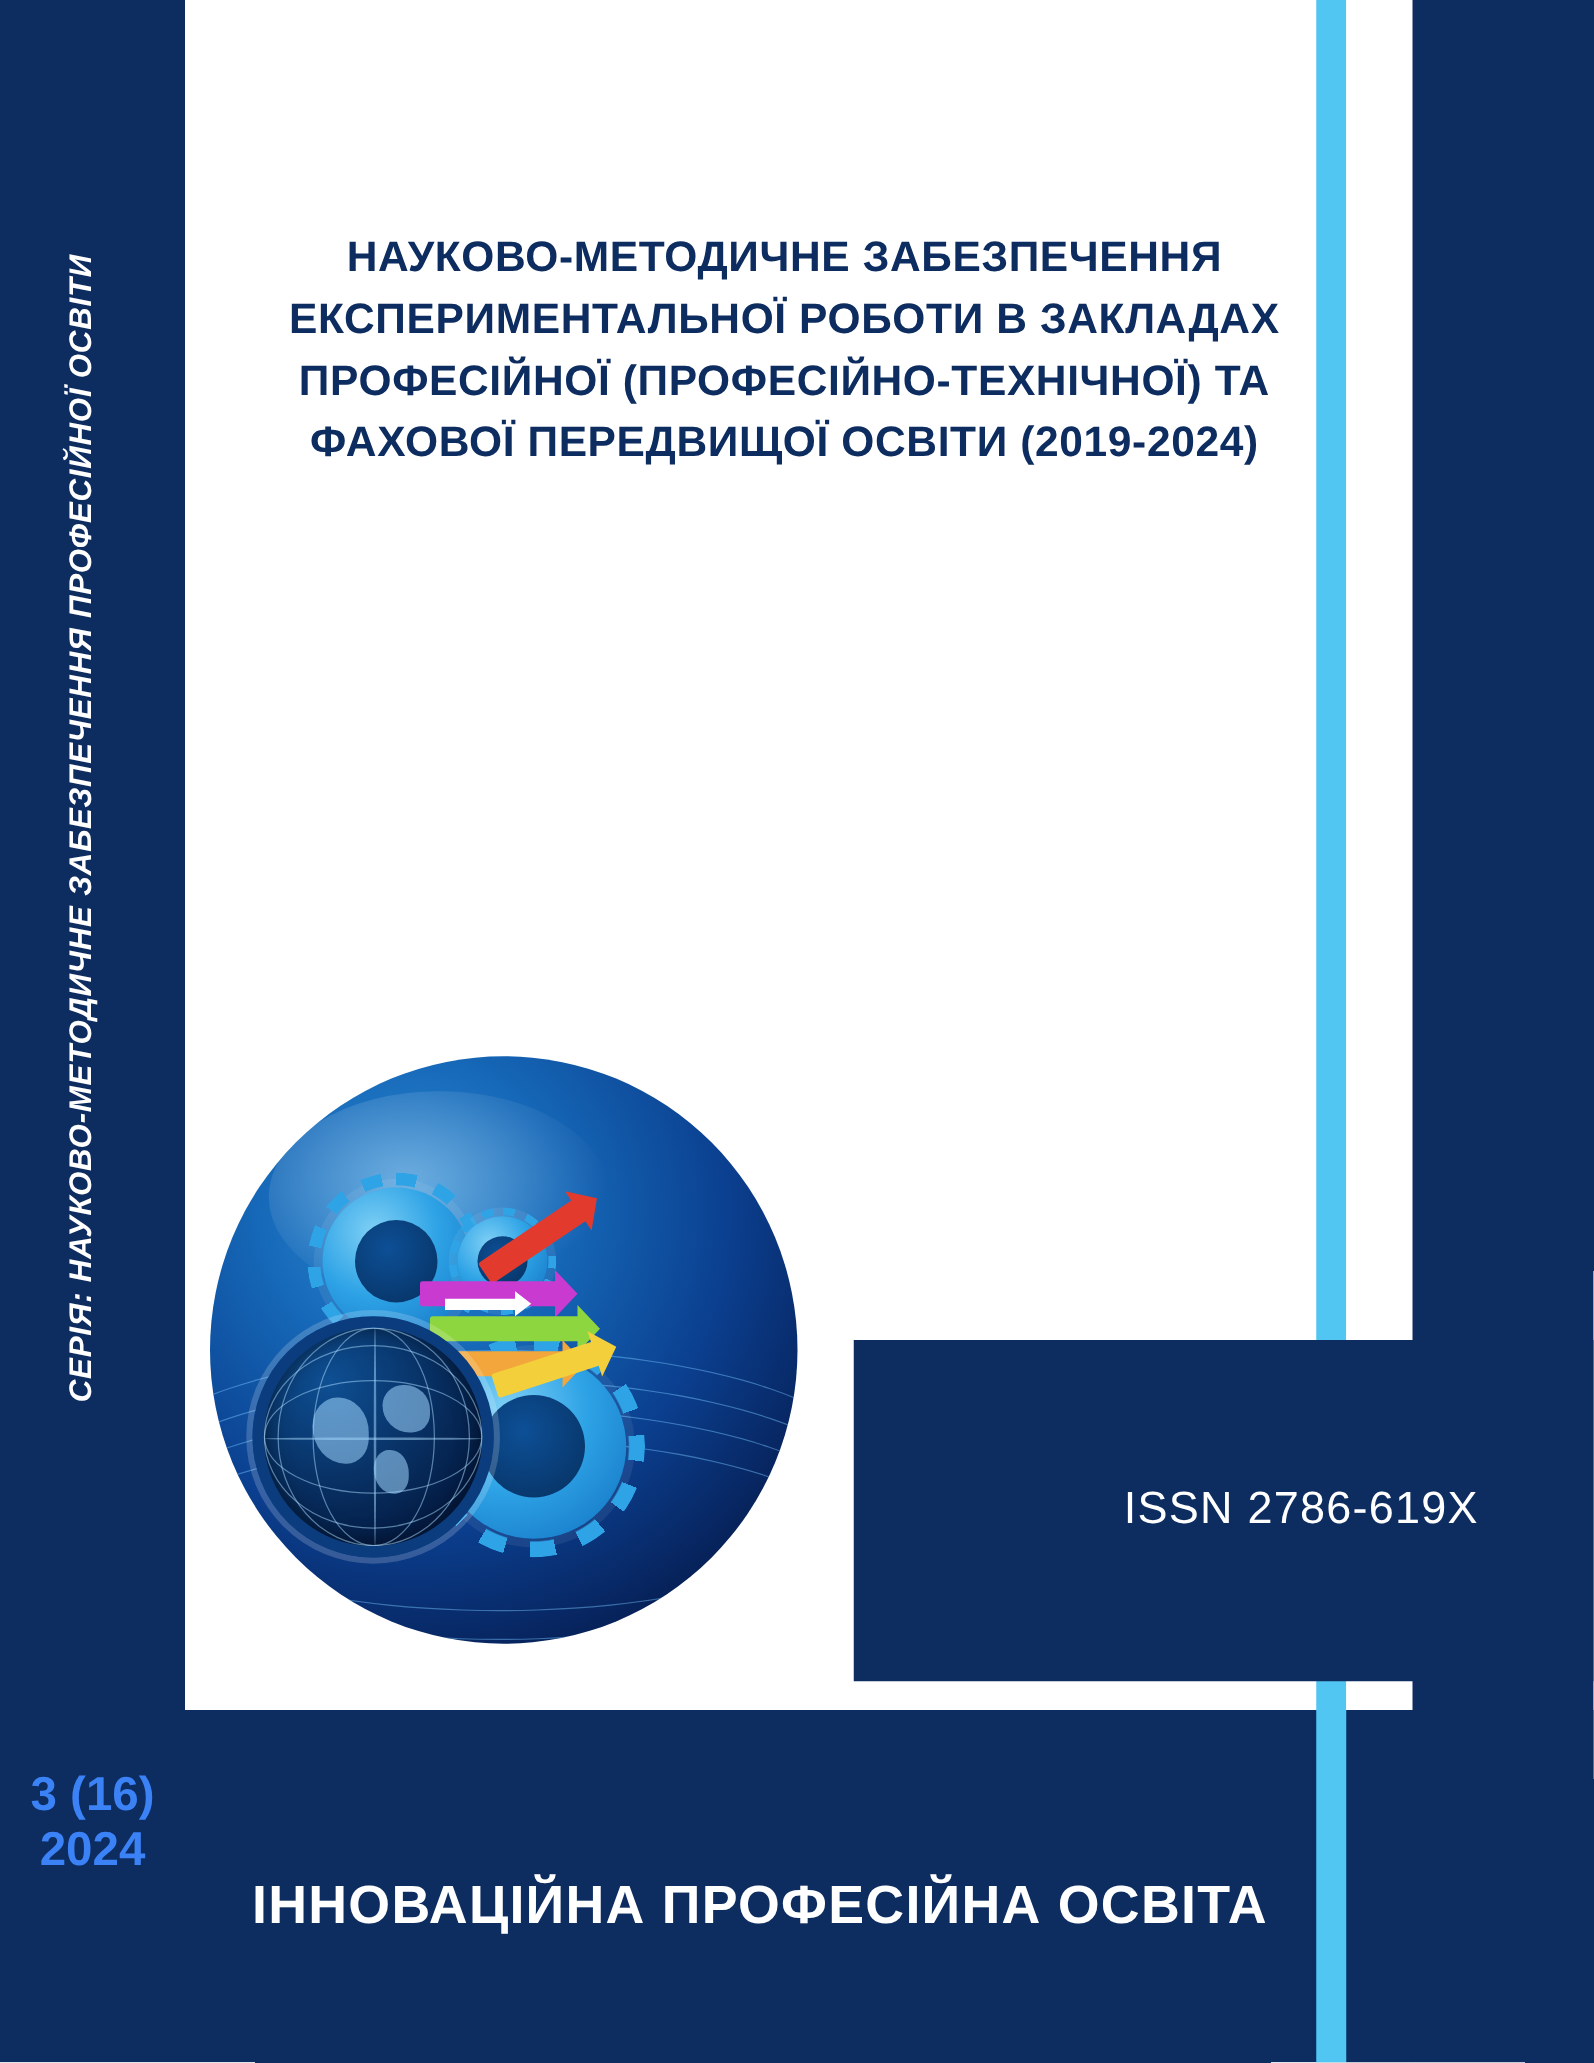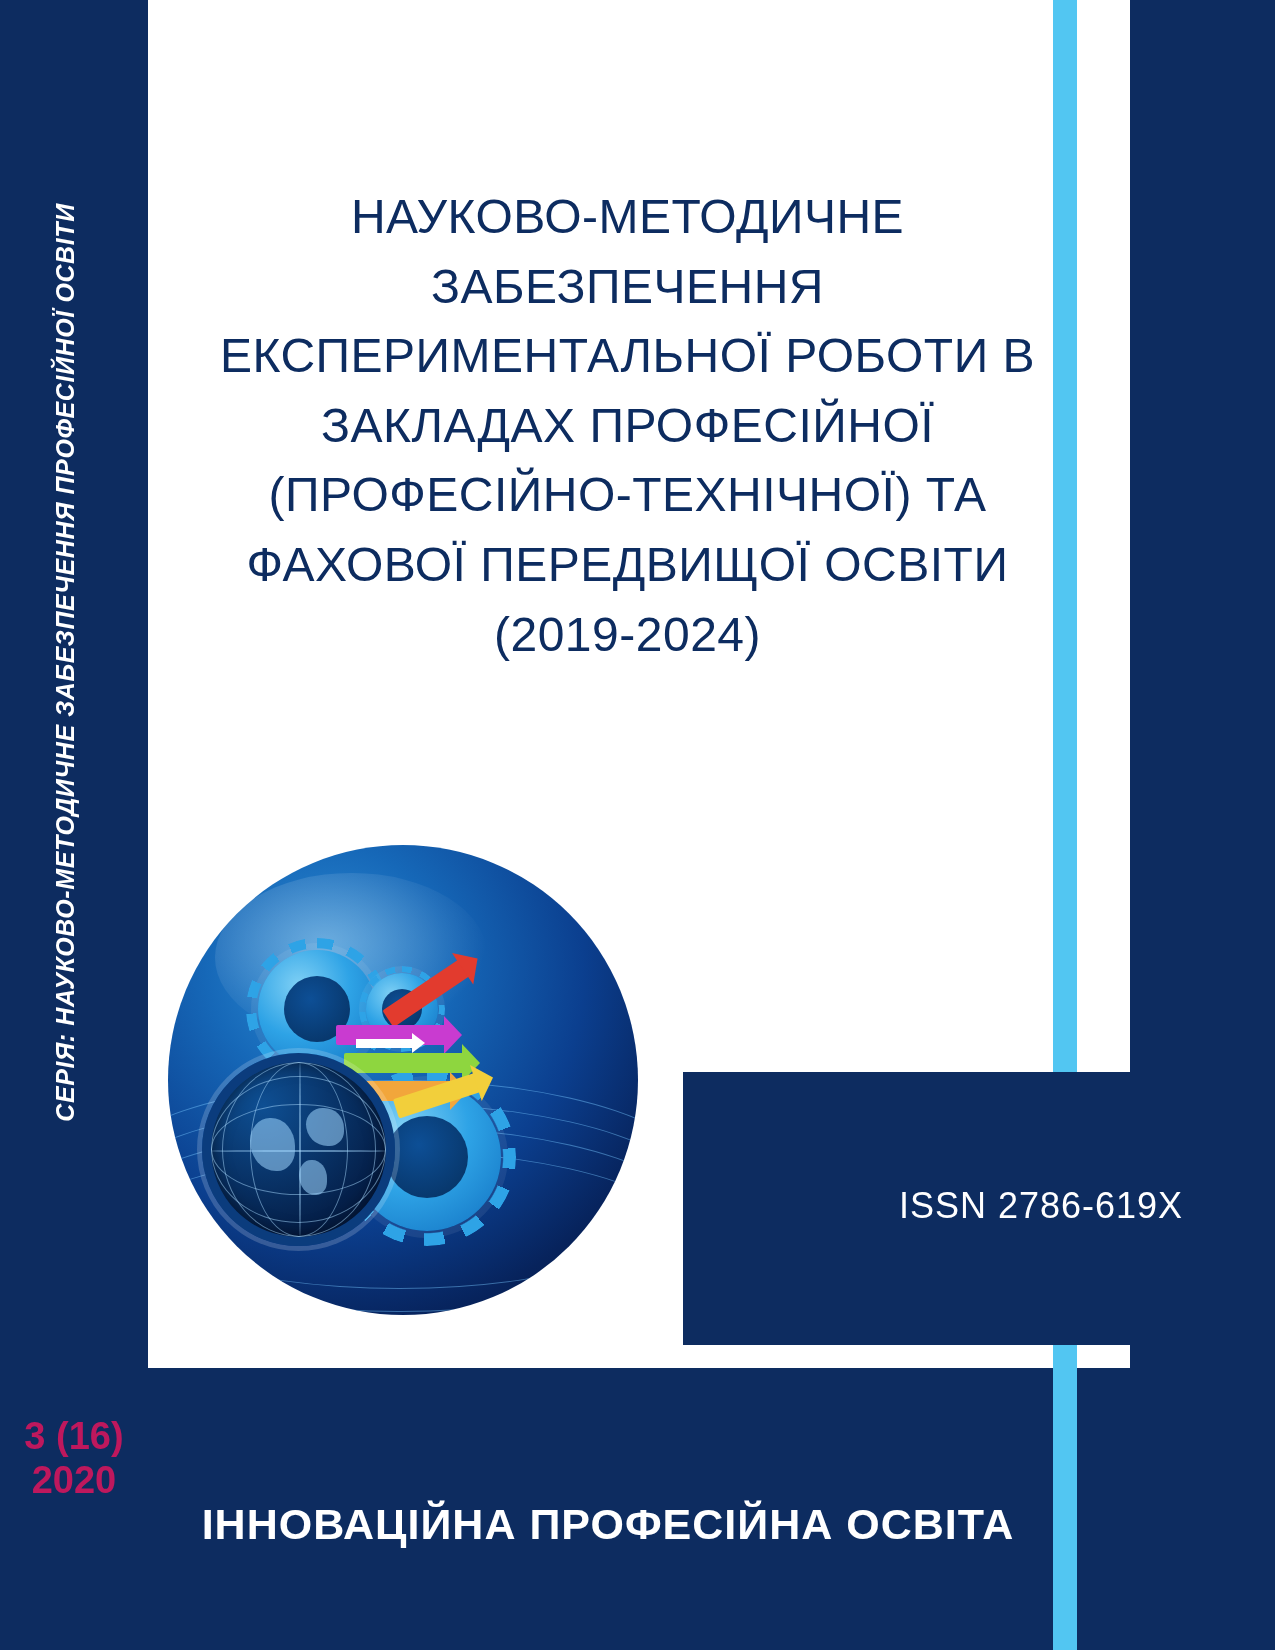--- a/index.html
+++ b/index.html
@@ -86,23 +86,23 @@
   }
 
   
   .title {
     position: absolute;
     left: 210px;
     top: 182px;
     width: 835px;
     text-align: center;
     color: #0d2c60;
-    font-size: 48px;
+    font-size: 34px;
     line-height: 1.45;
-    font-weight: normal;
+    font-weight: bold;
     letter-spacing: 0.5px;
   }
 
   
   .globe-wrap {
     position: absolute;
     left: 168px;
     top: 845px;
     width: 470px;
     height: 470px;
@@ -242,21 +242,21 @@
     font-size: 36px;
     letter-spacing: 1px;
   }
 
   
   .issue {
     position: absolute;
     left: 0; top: 1415px;
     width: 148px;
     text-align: center;
-    color: #be185d;
+    color: #3b82f6;
     font-weight: bold;
     font-size: 38px;
     line-height: 1.15;
   }
 
   
   .bottom-title {
     position: absolute;
     left: 148px; top: 1455px;
     width: 920px;
@@ -334,18 +334,18 @@
         <div class="continent c2"></div>
         <div class="continent c3"></div>
       </div>
     </div>
   </div>
 
   <div class="issn">ISSN 2786-619X</div>
 
   <div class="issue">
     <div>3 (16)</div>
-    <div>2020</div>
+    <div>2024</div>
   </div>
 
   <div class="bottom-title">ІННОВАЦІЙНА ПРОФЕСІЙНА ОСВІТА</div>
 
 </div>
 
 </body></html>

